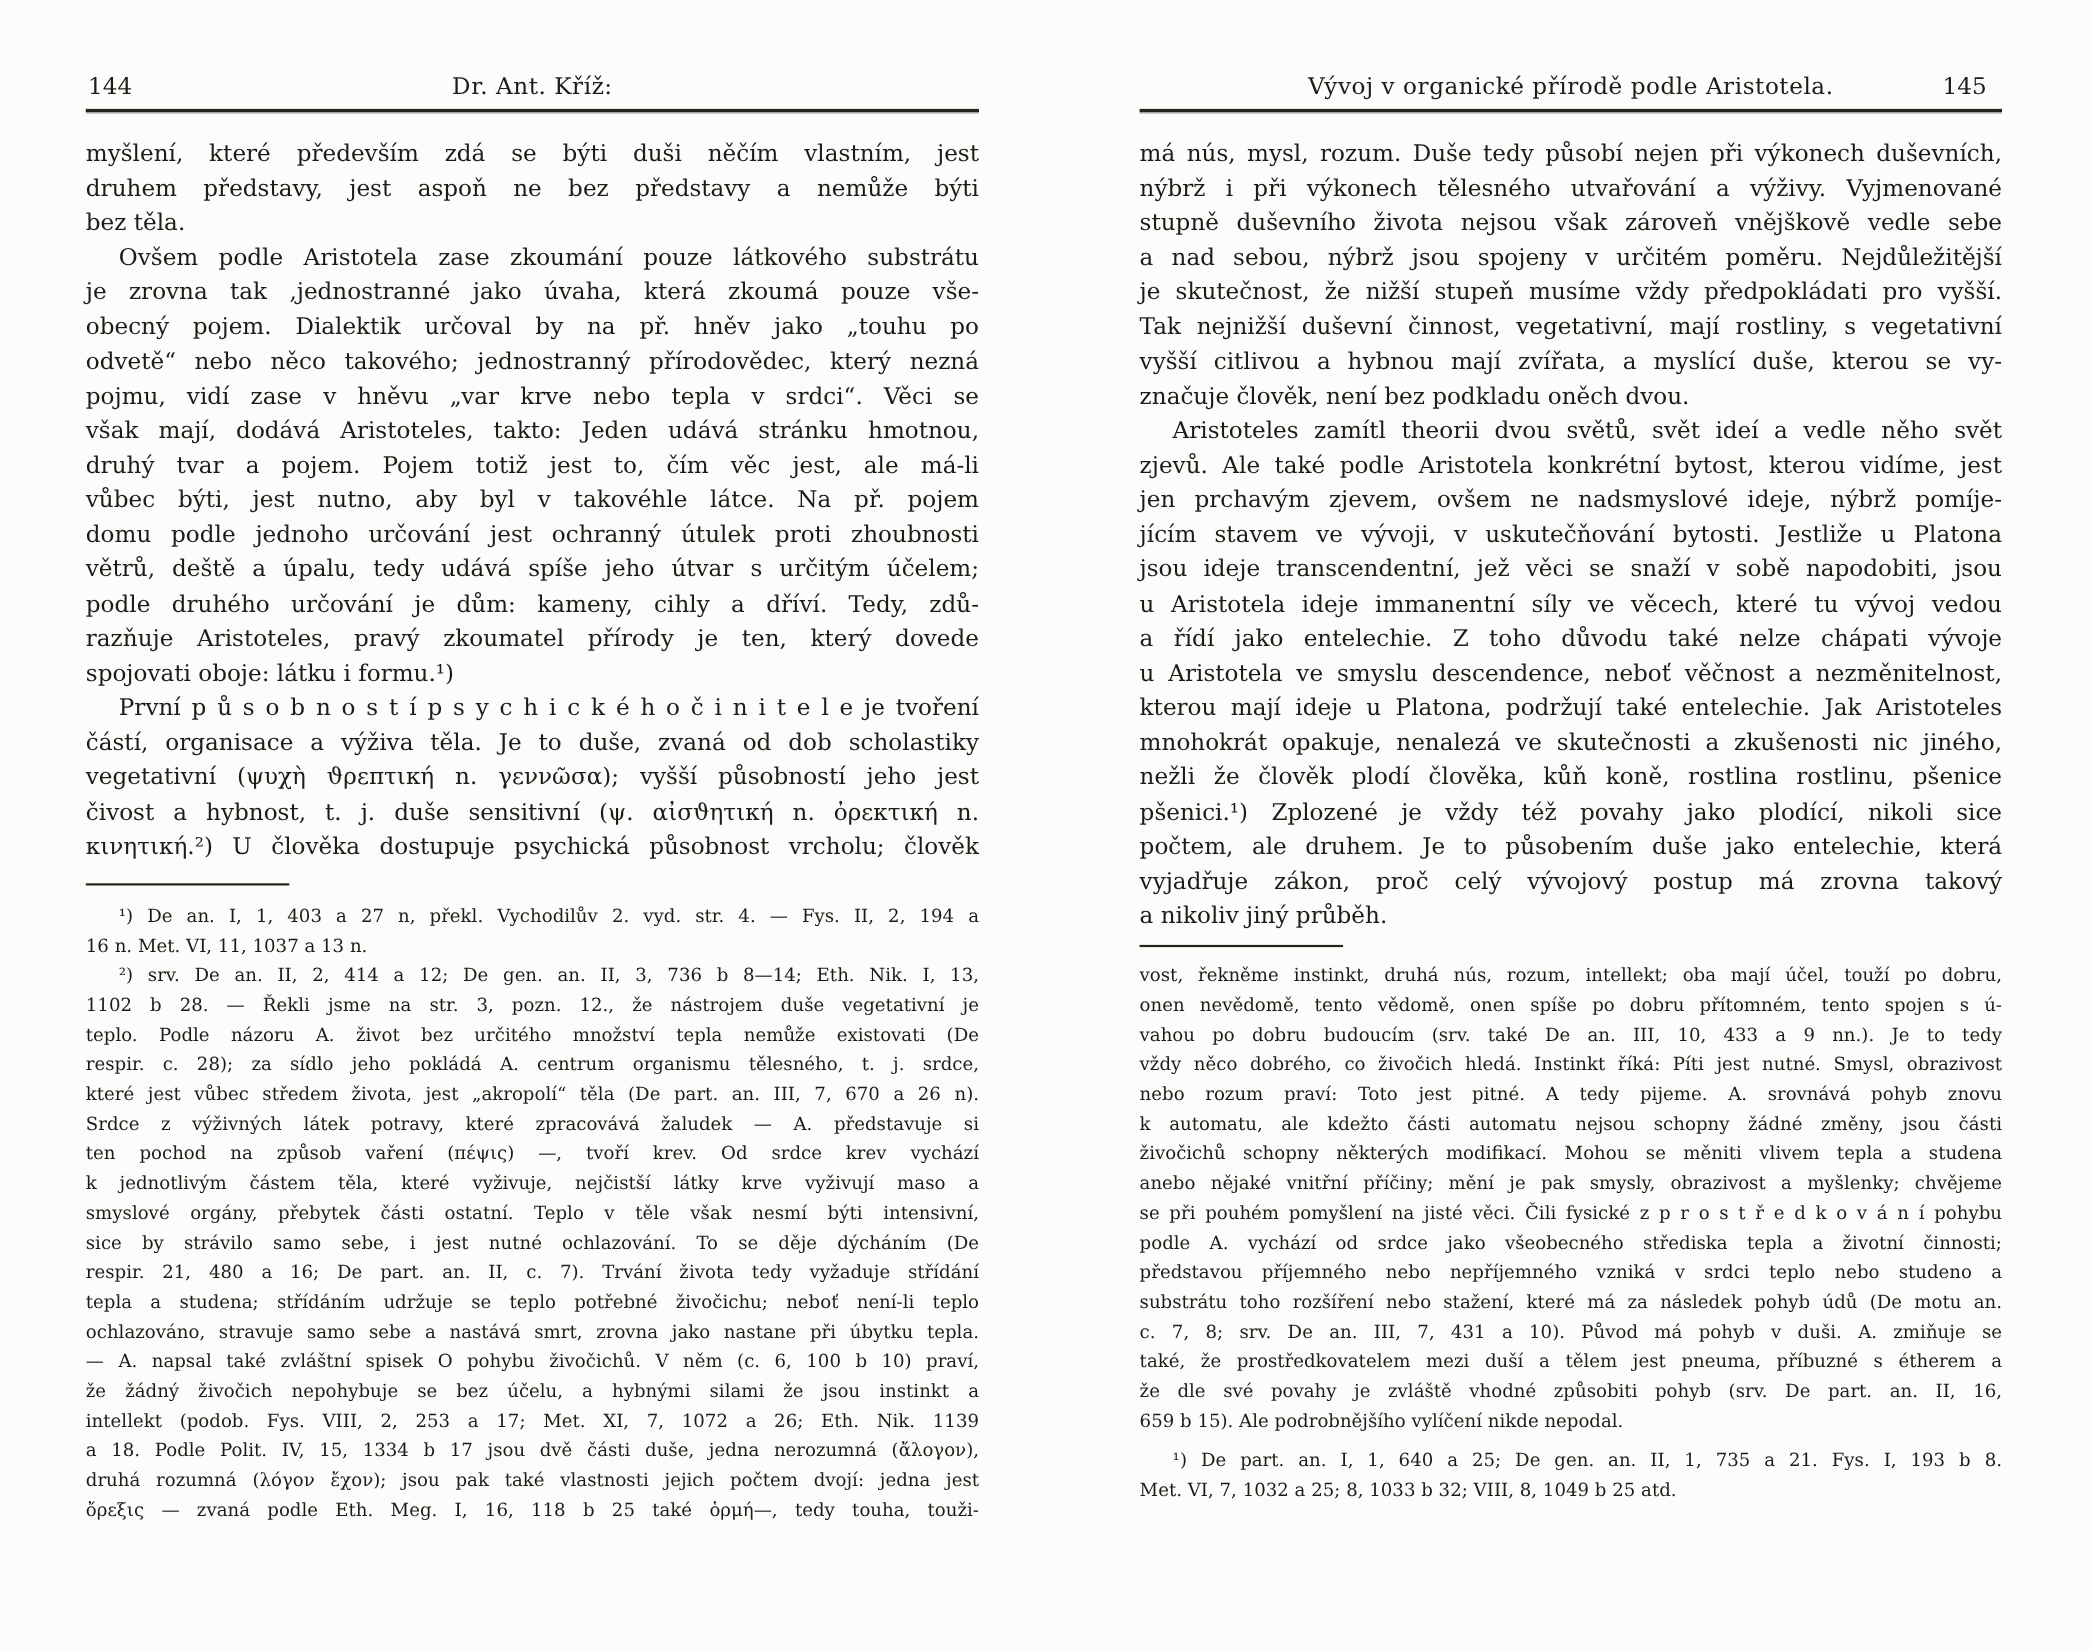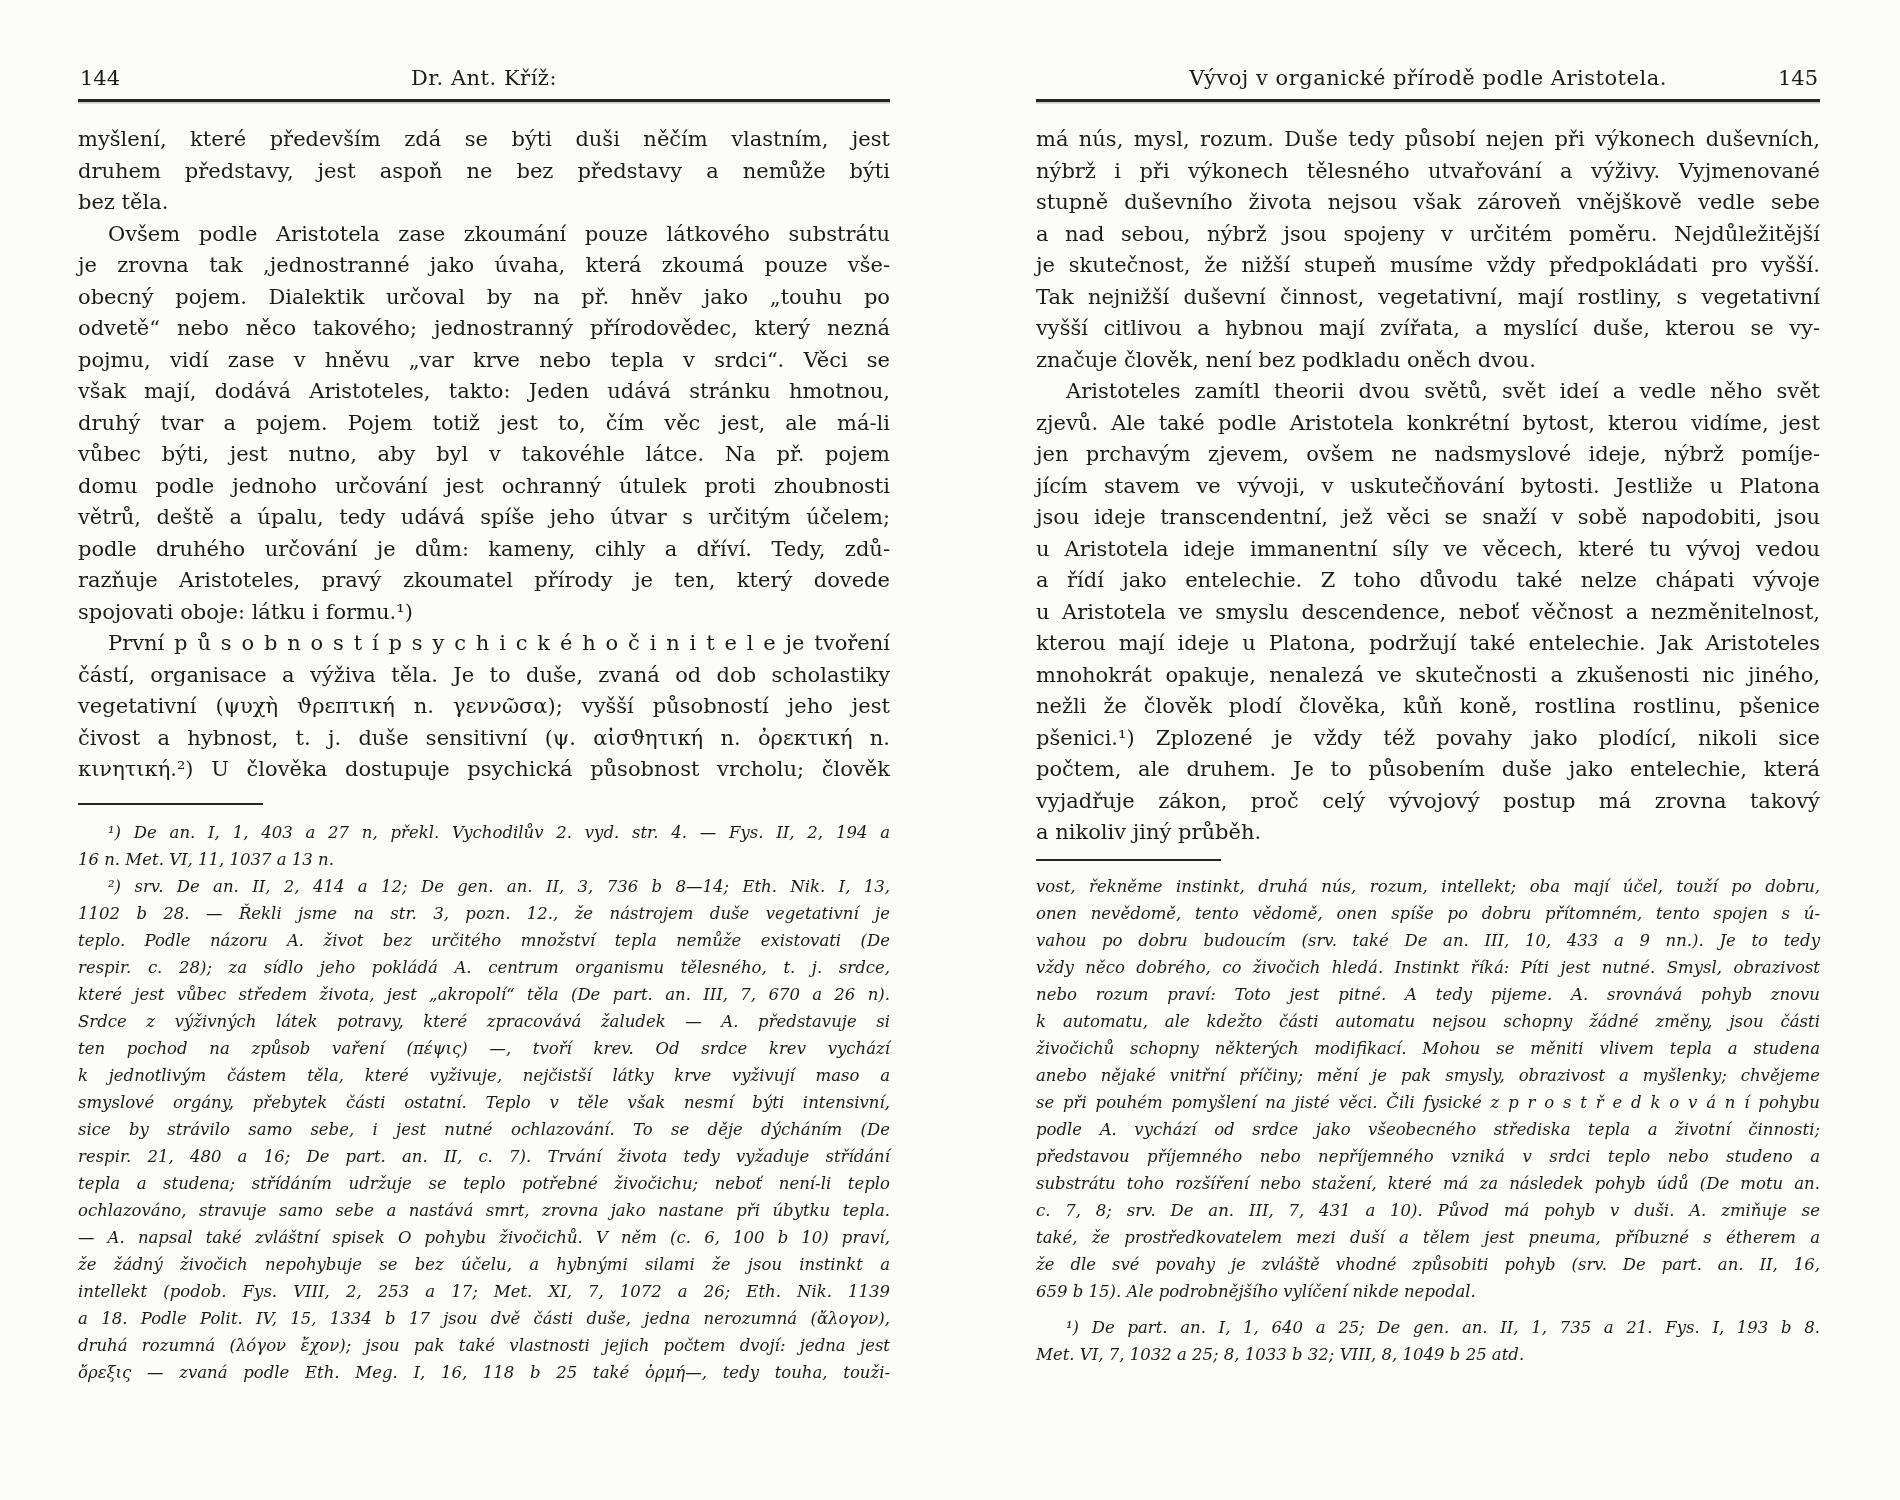--- a/index.html
+++ b/index.html
@@ -16,21 +16,21 @@
   }
   .spread{position:relative;width:1900px;height:1436px;}
 
   .page{position:absolute;top:66px;}
   .page-left{left:78px;width:812px;}
   .page-right{left:1036px;width:784px;}
 
   .header{position:relative;height:30px;font-size:21px;}
   .pnum{position:absolute;top:0;}
   .pnum.at-left{left:2px;}
-  .pnum.at-right{right:2px;}
+  .pnum.at-right{right:14px;}
   .rtitle{
     position:absolute;left:50%;transform:translateX(-50%);
     white-space:nowrap;letter-spacing:0.5px;
   }
   .hrule{
     height:0;border-top:3px solid #26241f;
     margin-top:3px;
     box-shadow:0 1.5px 0 rgba(38,36,31,.25);
   }
 
@@ -45,21 +45,21 @@
   .line.end{text-align-last:left;-moz-text-align-last:left;}
   .line.ind{text-indent:30px;}
 
   .fn-sep{
     width:185px;height:0;border-top:2px solid #26241f;
     margin-top:17px;margin-bottom:14px;
   }
   .page-right .fn-sep{margin-top:10px;margin-bottom:12px;}
 
   .footnotes{font-size:16.5px;line-height:27px;}
-  .fn-para{margin:0;font-style:italic;}
+  .fn-para{margin:0;}
   .fn-para.gap{margin-top:9px;}
 </style>
 </head>
 <body>
 
 <div class="spread">
 
   <div class="page page-left">
     <div class="header">
       <span class="pnum at-left">144</span>

